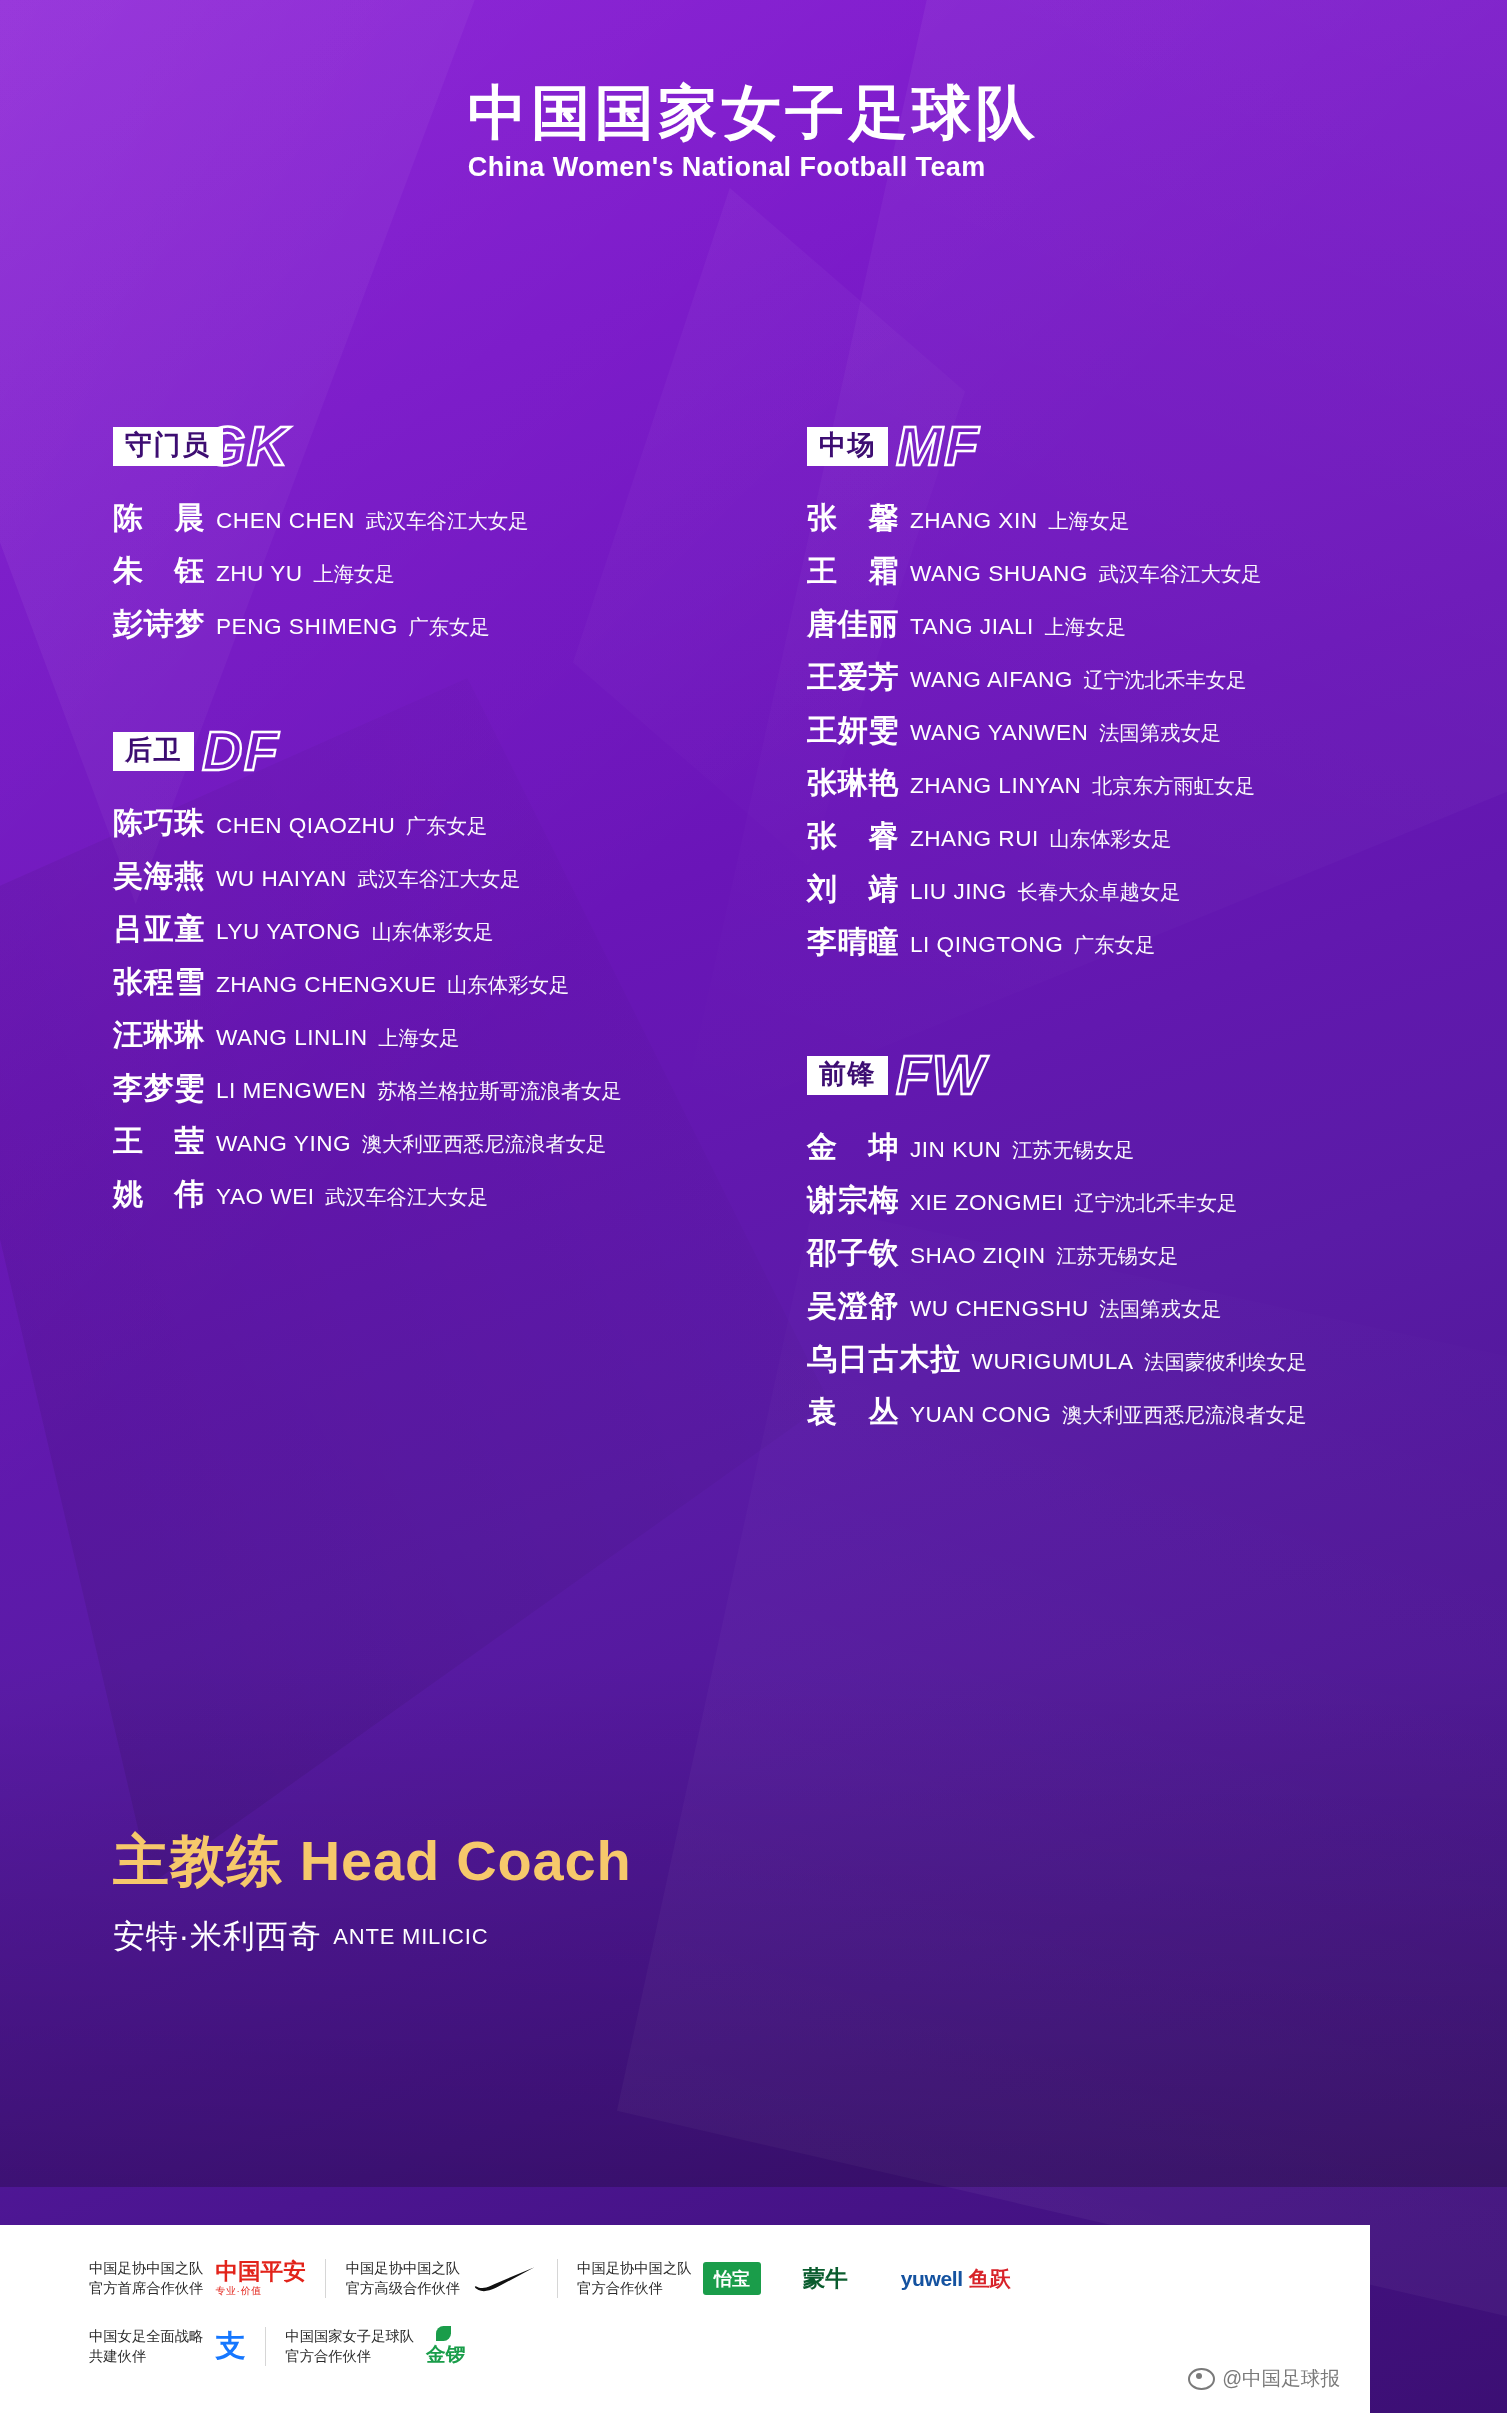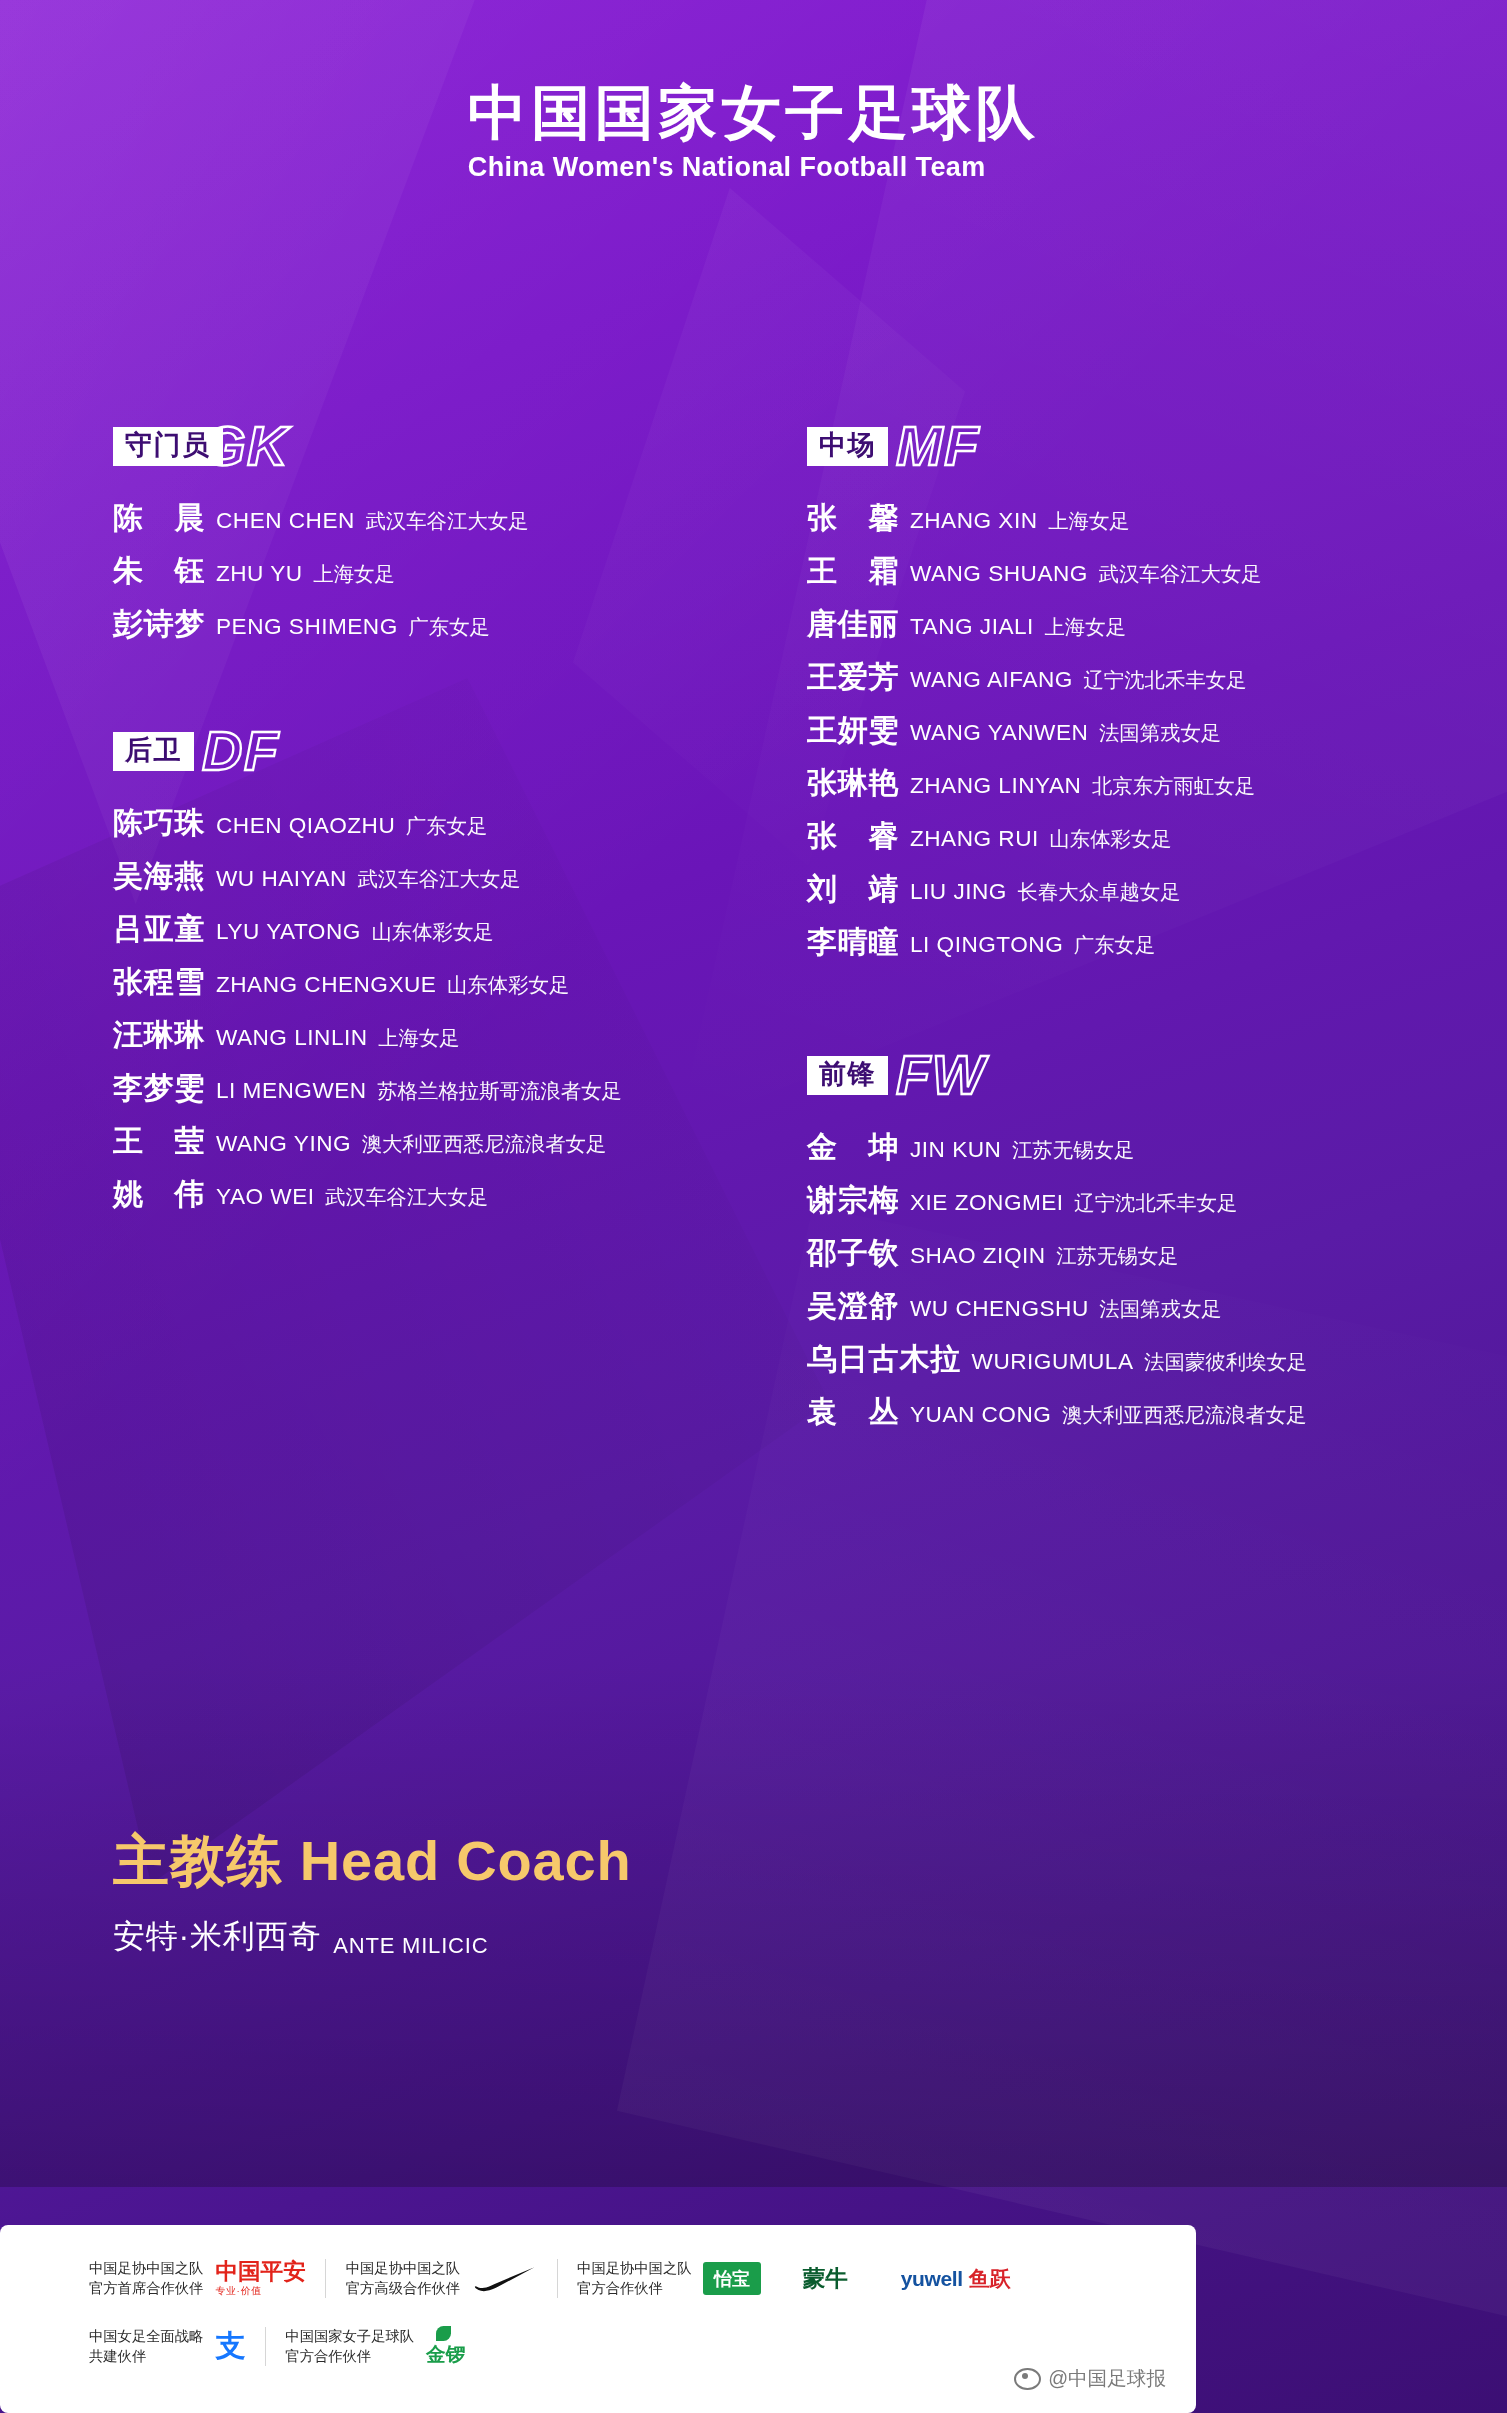--- a/index.html
+++ b/index.html
@@ -133,33 +133,32 @@
   .coach { position: absolute; left: 113px; top: 1824px; }
   .coach-title {
     font-size: 56px;
     font-weight: 700;
     color: #f6c86b;
     letter-spacing: 0.8px;
   }
   .coach-name {
     margin-top: 15px;
     display: flex;
-    align-items: flex-end;
+    align-items: center;
   }
   .coach-cn { color: #ffffff; font-size: 32px; font-weight: 500; letter-spacing: 0.8px; margin-right: 12px; }
   .coach-en { color: #ffffff; font-size: 22px; letter-spacing: 0.8px; }
 
   
   .sponsor-bar {
     position: absolute;
     left: 0; bottom: 0;
-    width: 1196px;
+    width: 1370px;
     height: 188px;
     background: #ffffff;
-    border-radius: 8px;
   }
   .sp-row {
     display: flex;
     align-items: center;
     height: 68px;
     padding-left: 89px;
   }
   .sp-row.r1 { padding-top: 19.6px; }
   .sp-cell { display: flex; align-items: center; }
   .sp-label {

